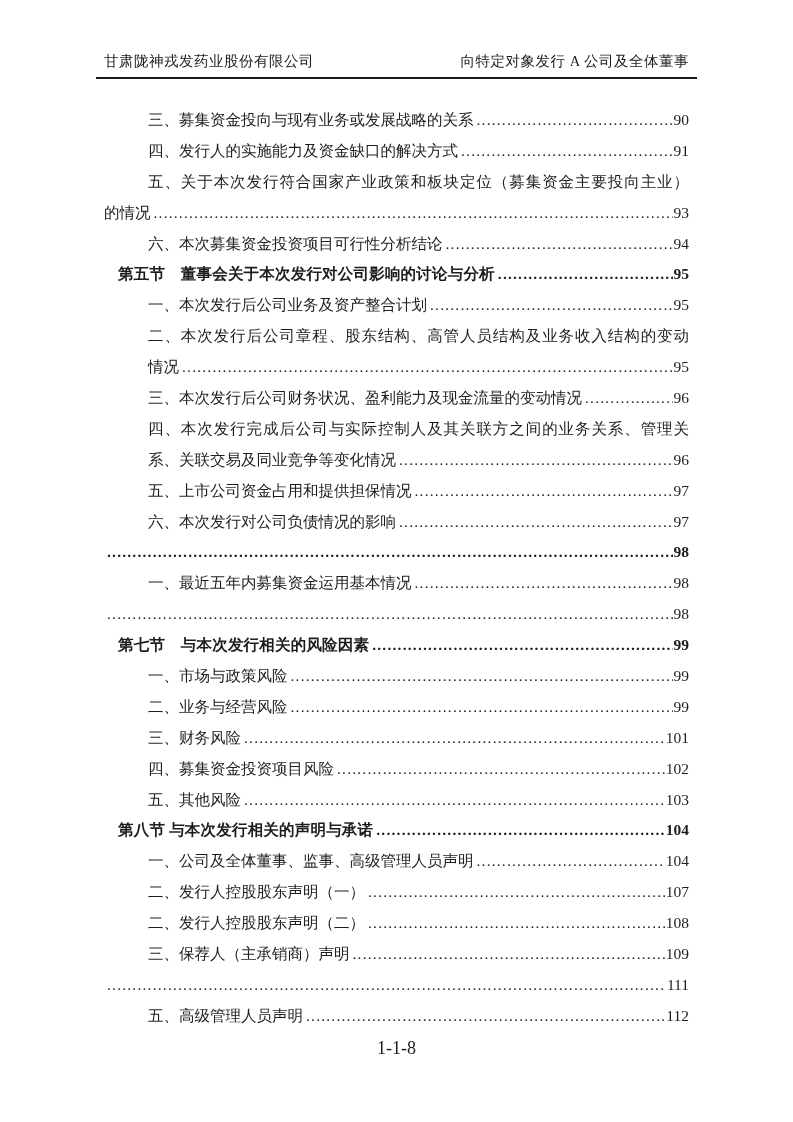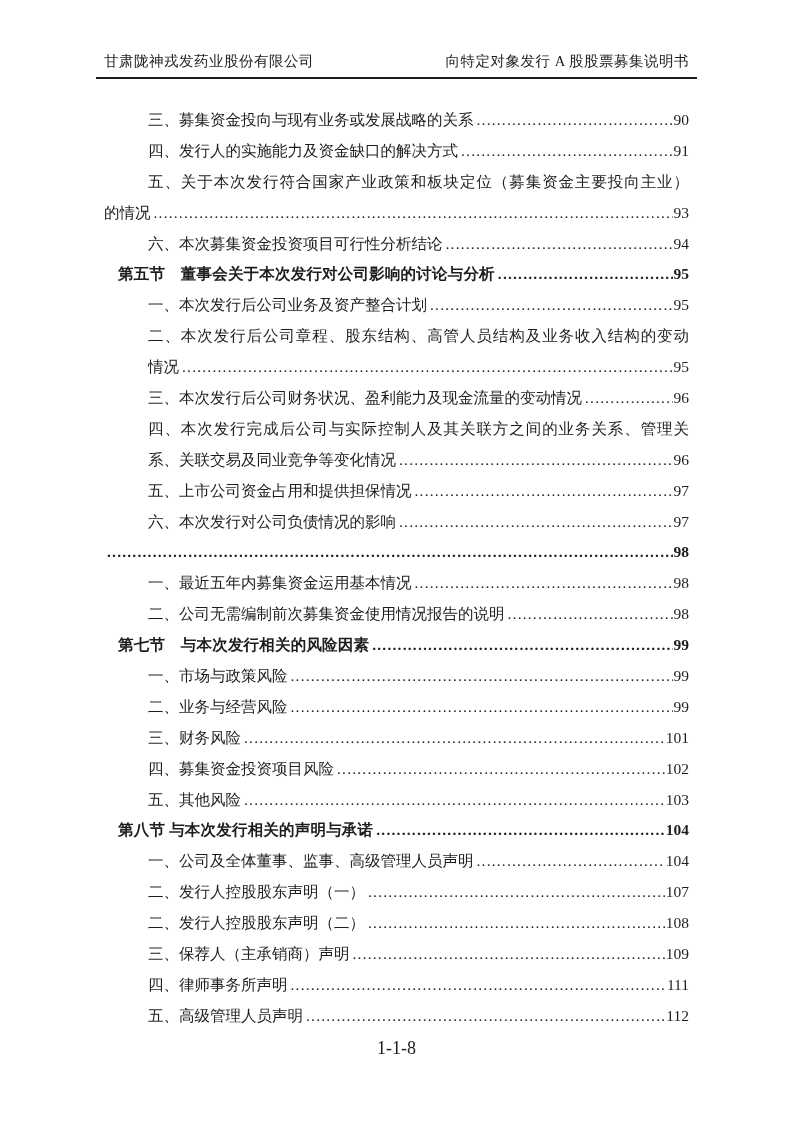--- a/index.html
+++ b/index.html
@@ -85,21 +85,21 @@
     line-height: 20px;
   }
 </style>
 </head>
 <body>
 
 <div class="page">
 
   <div class="doc-header">
     <span class="header-left">甘肃陇神戎发药业股份有限公司</span>
-    <span class="header-right">向特定对象发行 A 股股票募集说明书</span>
+    <span class="header-right">向特定对象发行 A 公司及全体董事</span>
   </div>
 
   <div class="toc">
       <div class="row item">
         <span class="text">三、募集资金投向与现有业务或发展战略的关系</span>
         <span class="dots"></span>
         <span class="page-num">90</span>
       </div>
       <div class="row item">
         <span class="text">四、发行人的实施能力及资金缺口的解决方式</span>
@@ -163,21 +163,20 @@
       <div class="row section">
         <span class="dots"></span>
         <span class="page-num">98</span>
       </div>
       <div class="row item">
         <span class="text">一、最近五年内募集资金运用基本情况</span>
         <span class="dots"></span>
         <span class="page-num">98</span>
       </div>
       <div class="row item">
-        <span class="text">二、公司无需编制前次募集资金使用情况报告的说明</span>
         <span class="dots"></span>
         <span class="page-num">98</span>
       </div>
       <div class="row section">
         <span class="text">第七节　与本次发行相关的风险因素</span>
         <span class="dots"></span>
         <span class="page-num">99</span>
       </div>
       <div class="row item">
         <span class="text">一、市场与政策风险</span>
@@ -223,21 +222,20 @@
         <span class="text">二、发行人控股股东声明（二）</span>
         <span class="dots"></span>
         <span class="page-num">108</span>
       </div>
       <div class="row item">
         <span class="text">三、保荐人（主承销商）声明</span>
         <span class="dots"></span>
         <span class="page-num">109</span>
       </div>
       <div class="row item">
-        <span class="text">四、律师事务所声明</span>
         <span class="dots"></span>
         <span class="page-num">111</span>
       </div>
       <div class="row item">
         <span class="text">五、高级管理人员声明</span>
         <span class="dots"></span>
         <span class="page-num">112</span>
       </div>
     </div>
 

